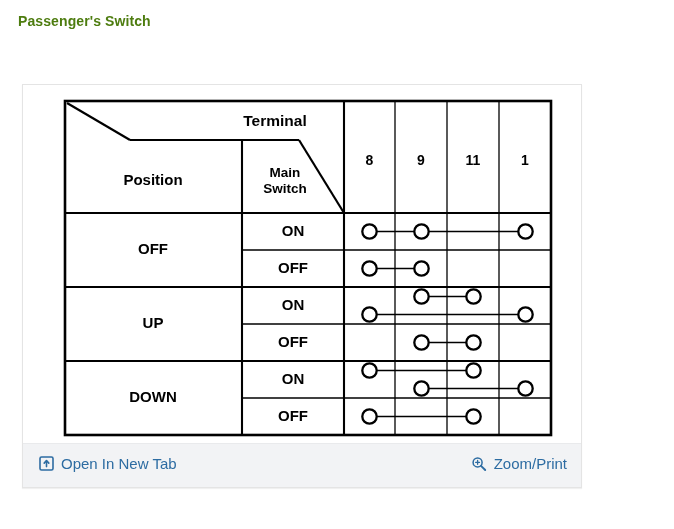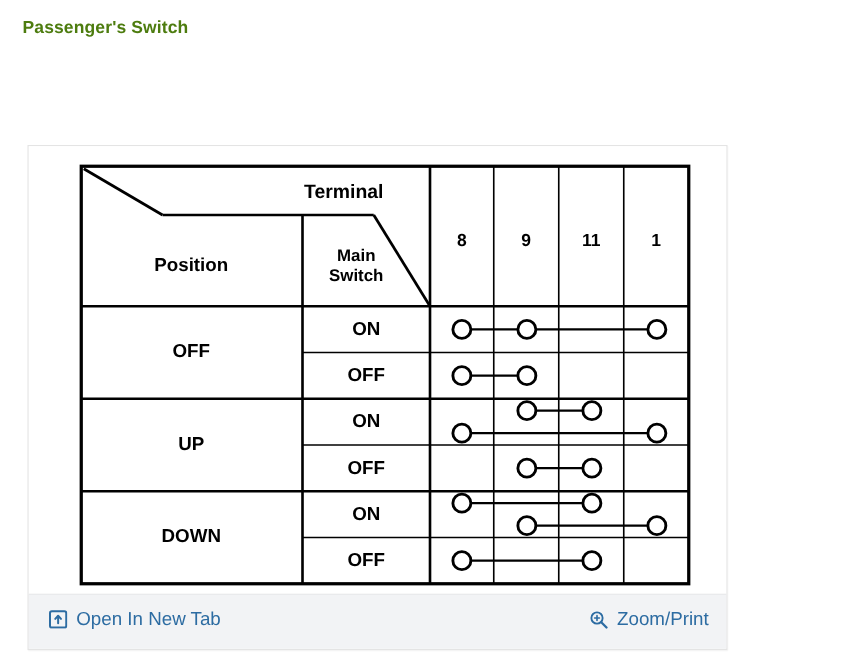--- a/index.html
+++ b/index.html
@@ -22,21 +22,20 @@
   }
 
   
   #card {
     position: absolute;
     left: 22px; top: 84px;
     width: 560px; height: 404px;
     background: #ffffff;
     border: 1px solid #e4e4e4;
     box-shadow: 0 1px 1px rgba(0,0,0,0.06);
-    margin-top: 32px;
   }
 
   
   #diagram-area {
     position: absolute;
     left: 0; top: 0;
     width: 558px; height: 358px;
     background: #ffffff;
   }
 

